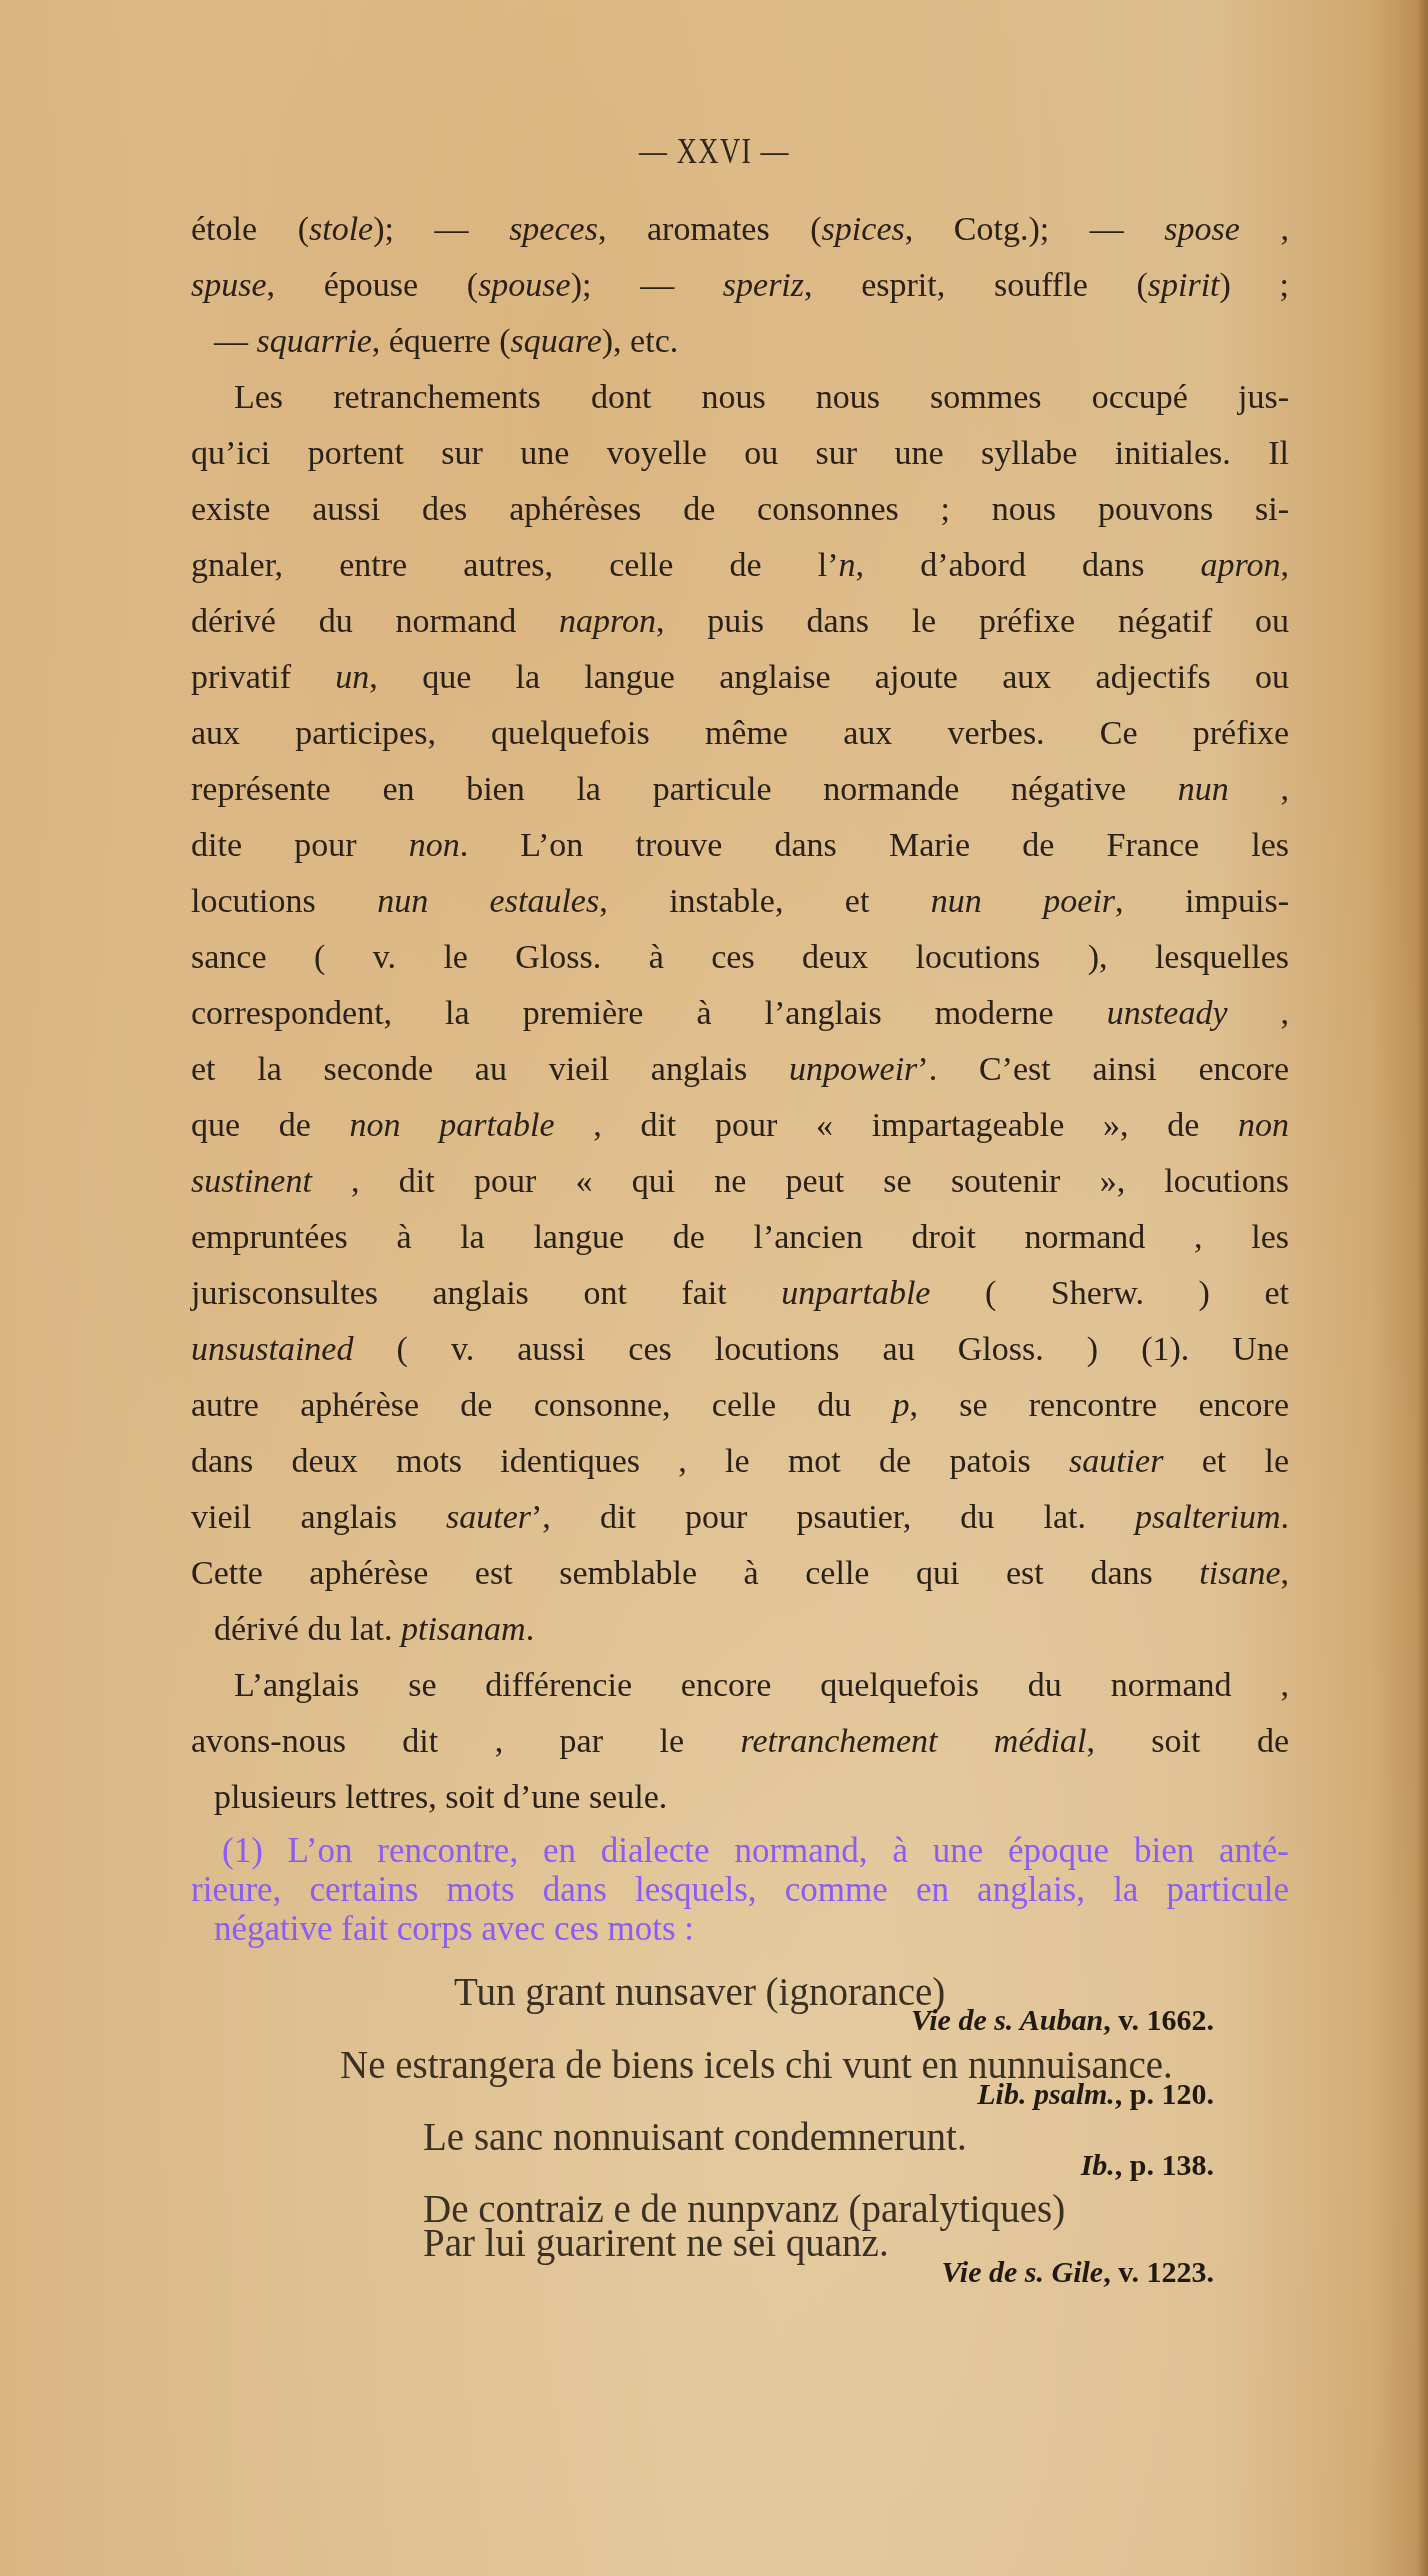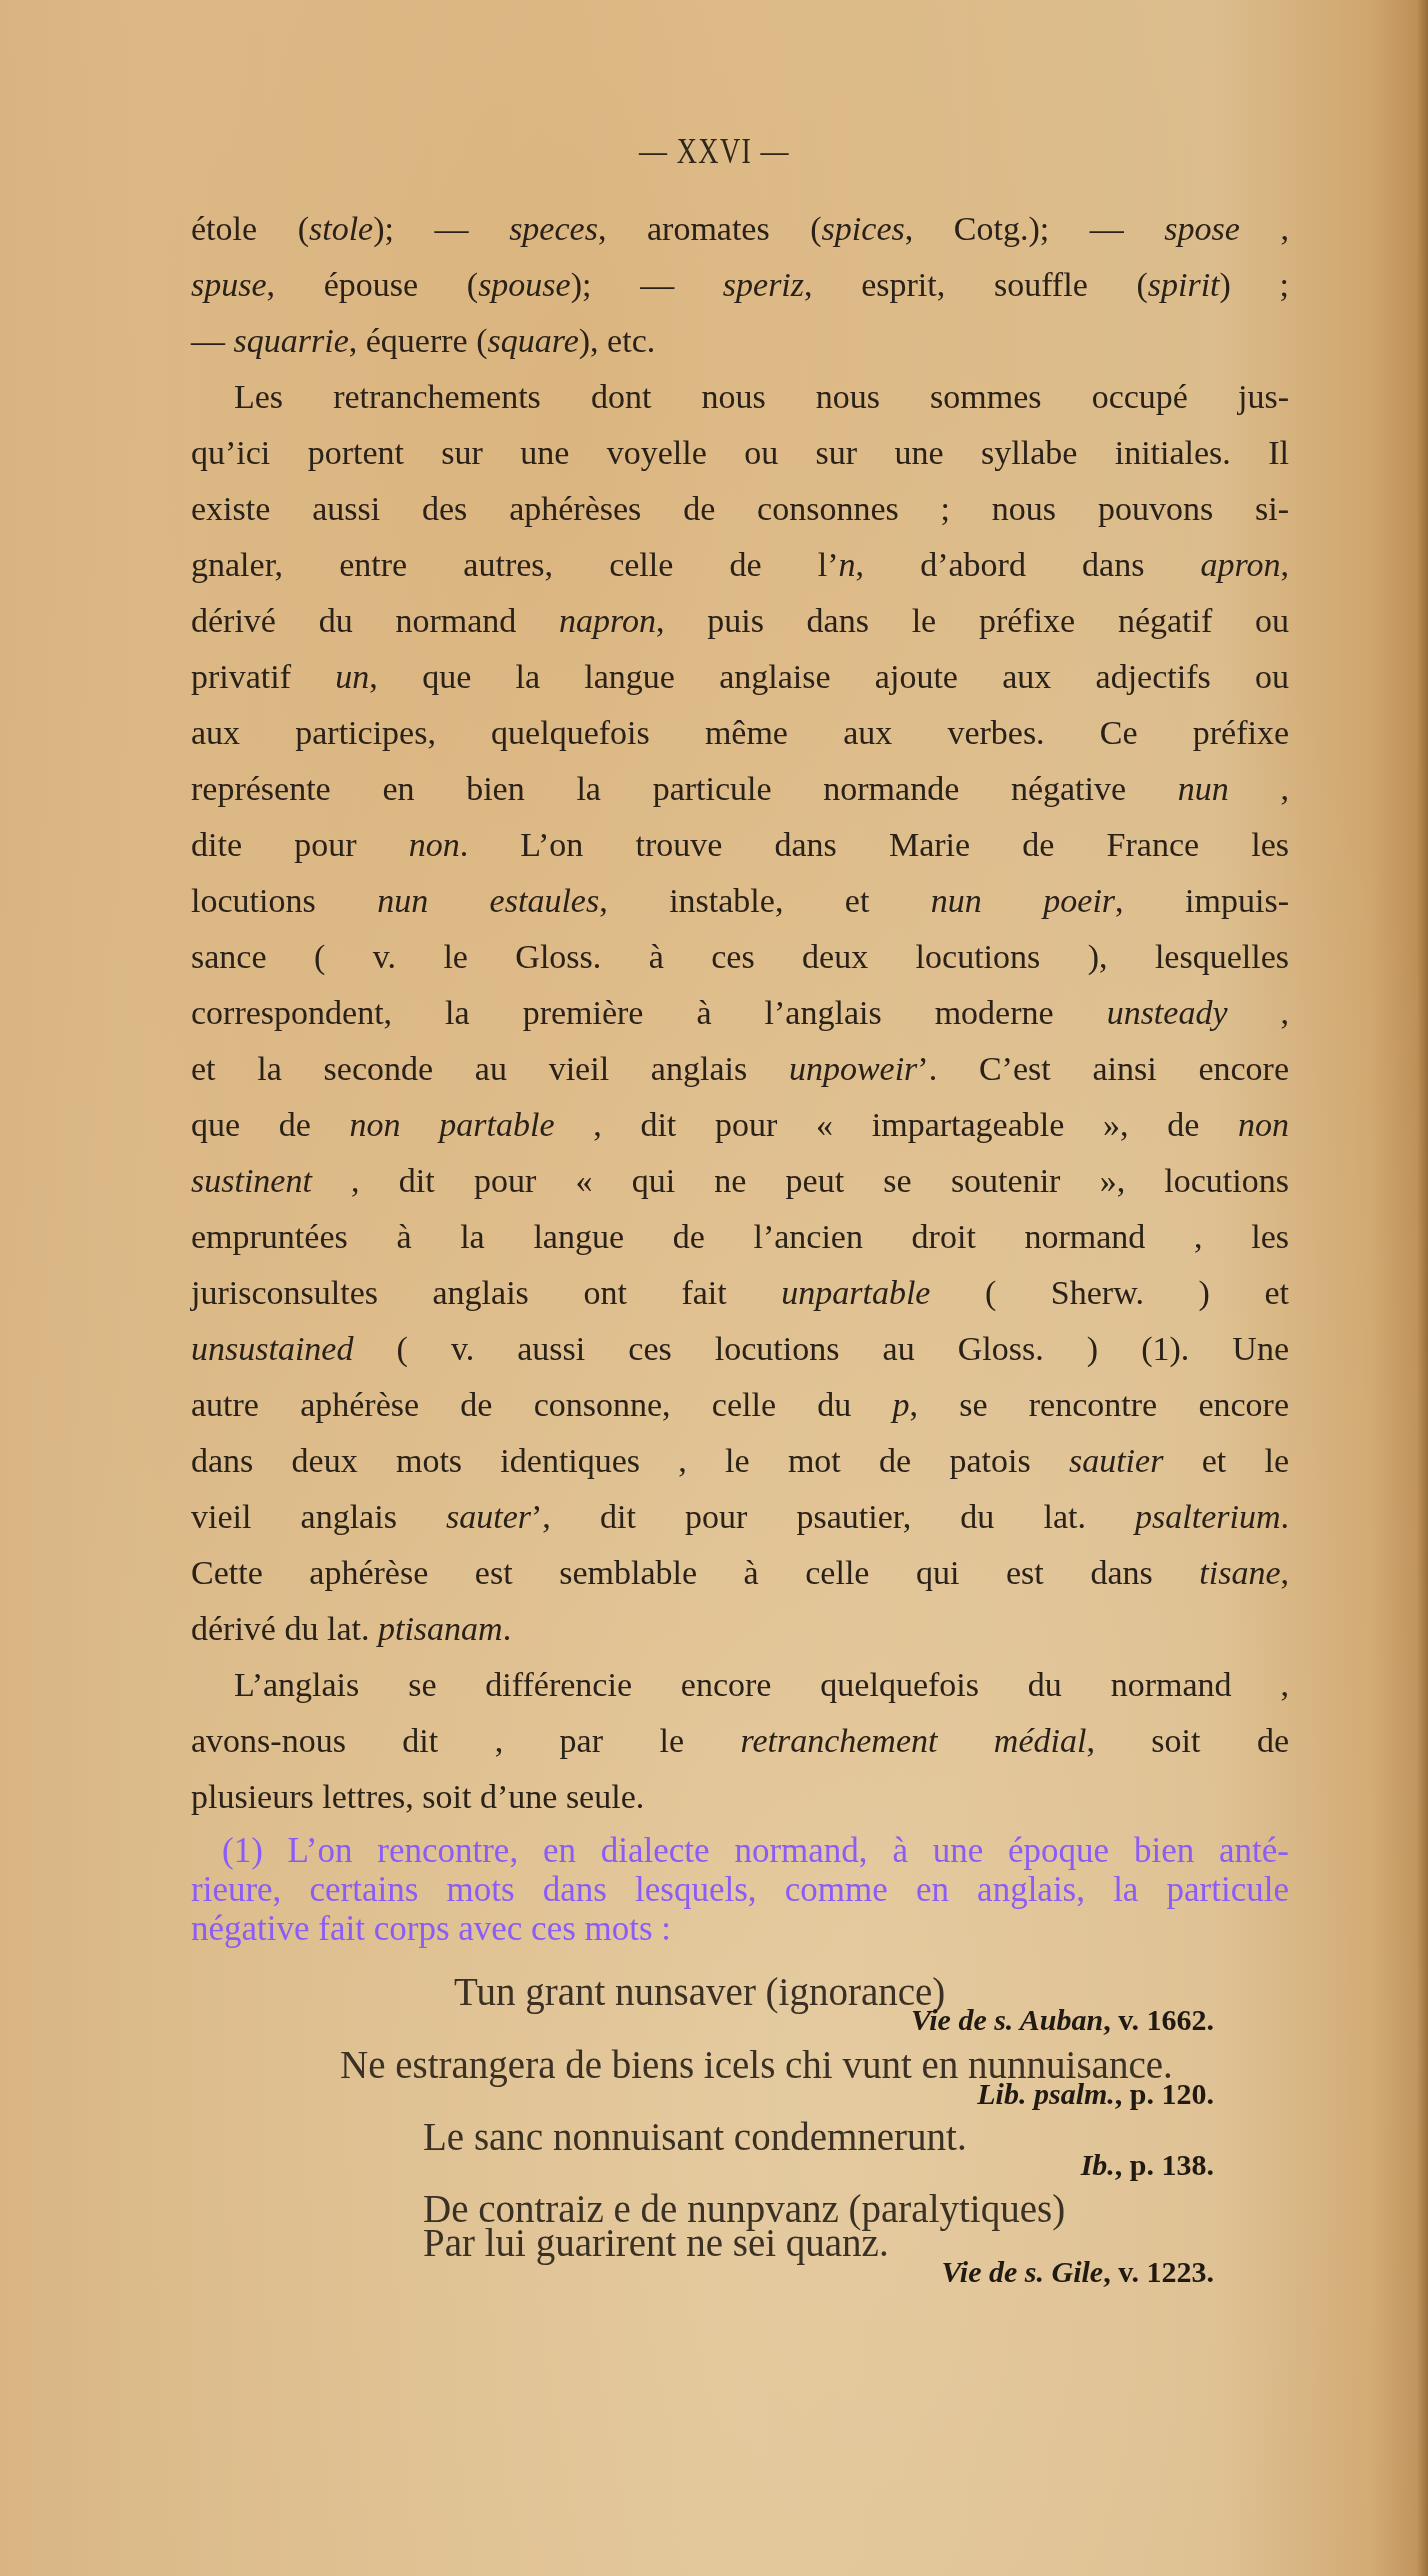--- a/index.html
+++ b/index.html
@@ -18,21 +18,21 @@
   .page-header {
     position: absolute; top: 132px; left: 0; width: 1429px; text-align: center;
     font-size: 35px; letter-spacing: 1.7px; color: #2f261c;
     transform: scaleX(0.8);
   }
   .body-text {
     position: absolute; left: 191px; top: 201px; width: 1098px;
     font-size: 34px; line-height: 56px; text-align: justify;
   }
   .line { display: block; white-space: nowrap; text-align-last: justify; text-align: justify; }
-  .line.last { text-align-last: left; }
+  .line.last { text-align-last: left; margin-left: 23px; }
   .indent { padding-left: 43px; }
   i { font-style: italic; }
   .footnote {
     position: absolute; left: 191px; top: 1831px; width: 1098px;
     font-size: 35px; line-height: 39px; color: #8b5cf6;
   }
   .footnote .line { text-align-last: justify; }
   .footnote .line.last { text-align-last: left; }
   .quote { position: absolute; font-size: 39px; color: #3a3024; white-space: nowrap; }
   .cite { position: absolute; font-size: 30px; font-weight: bold; color: #211a12; white-space: nowrap; right: 215px; }

